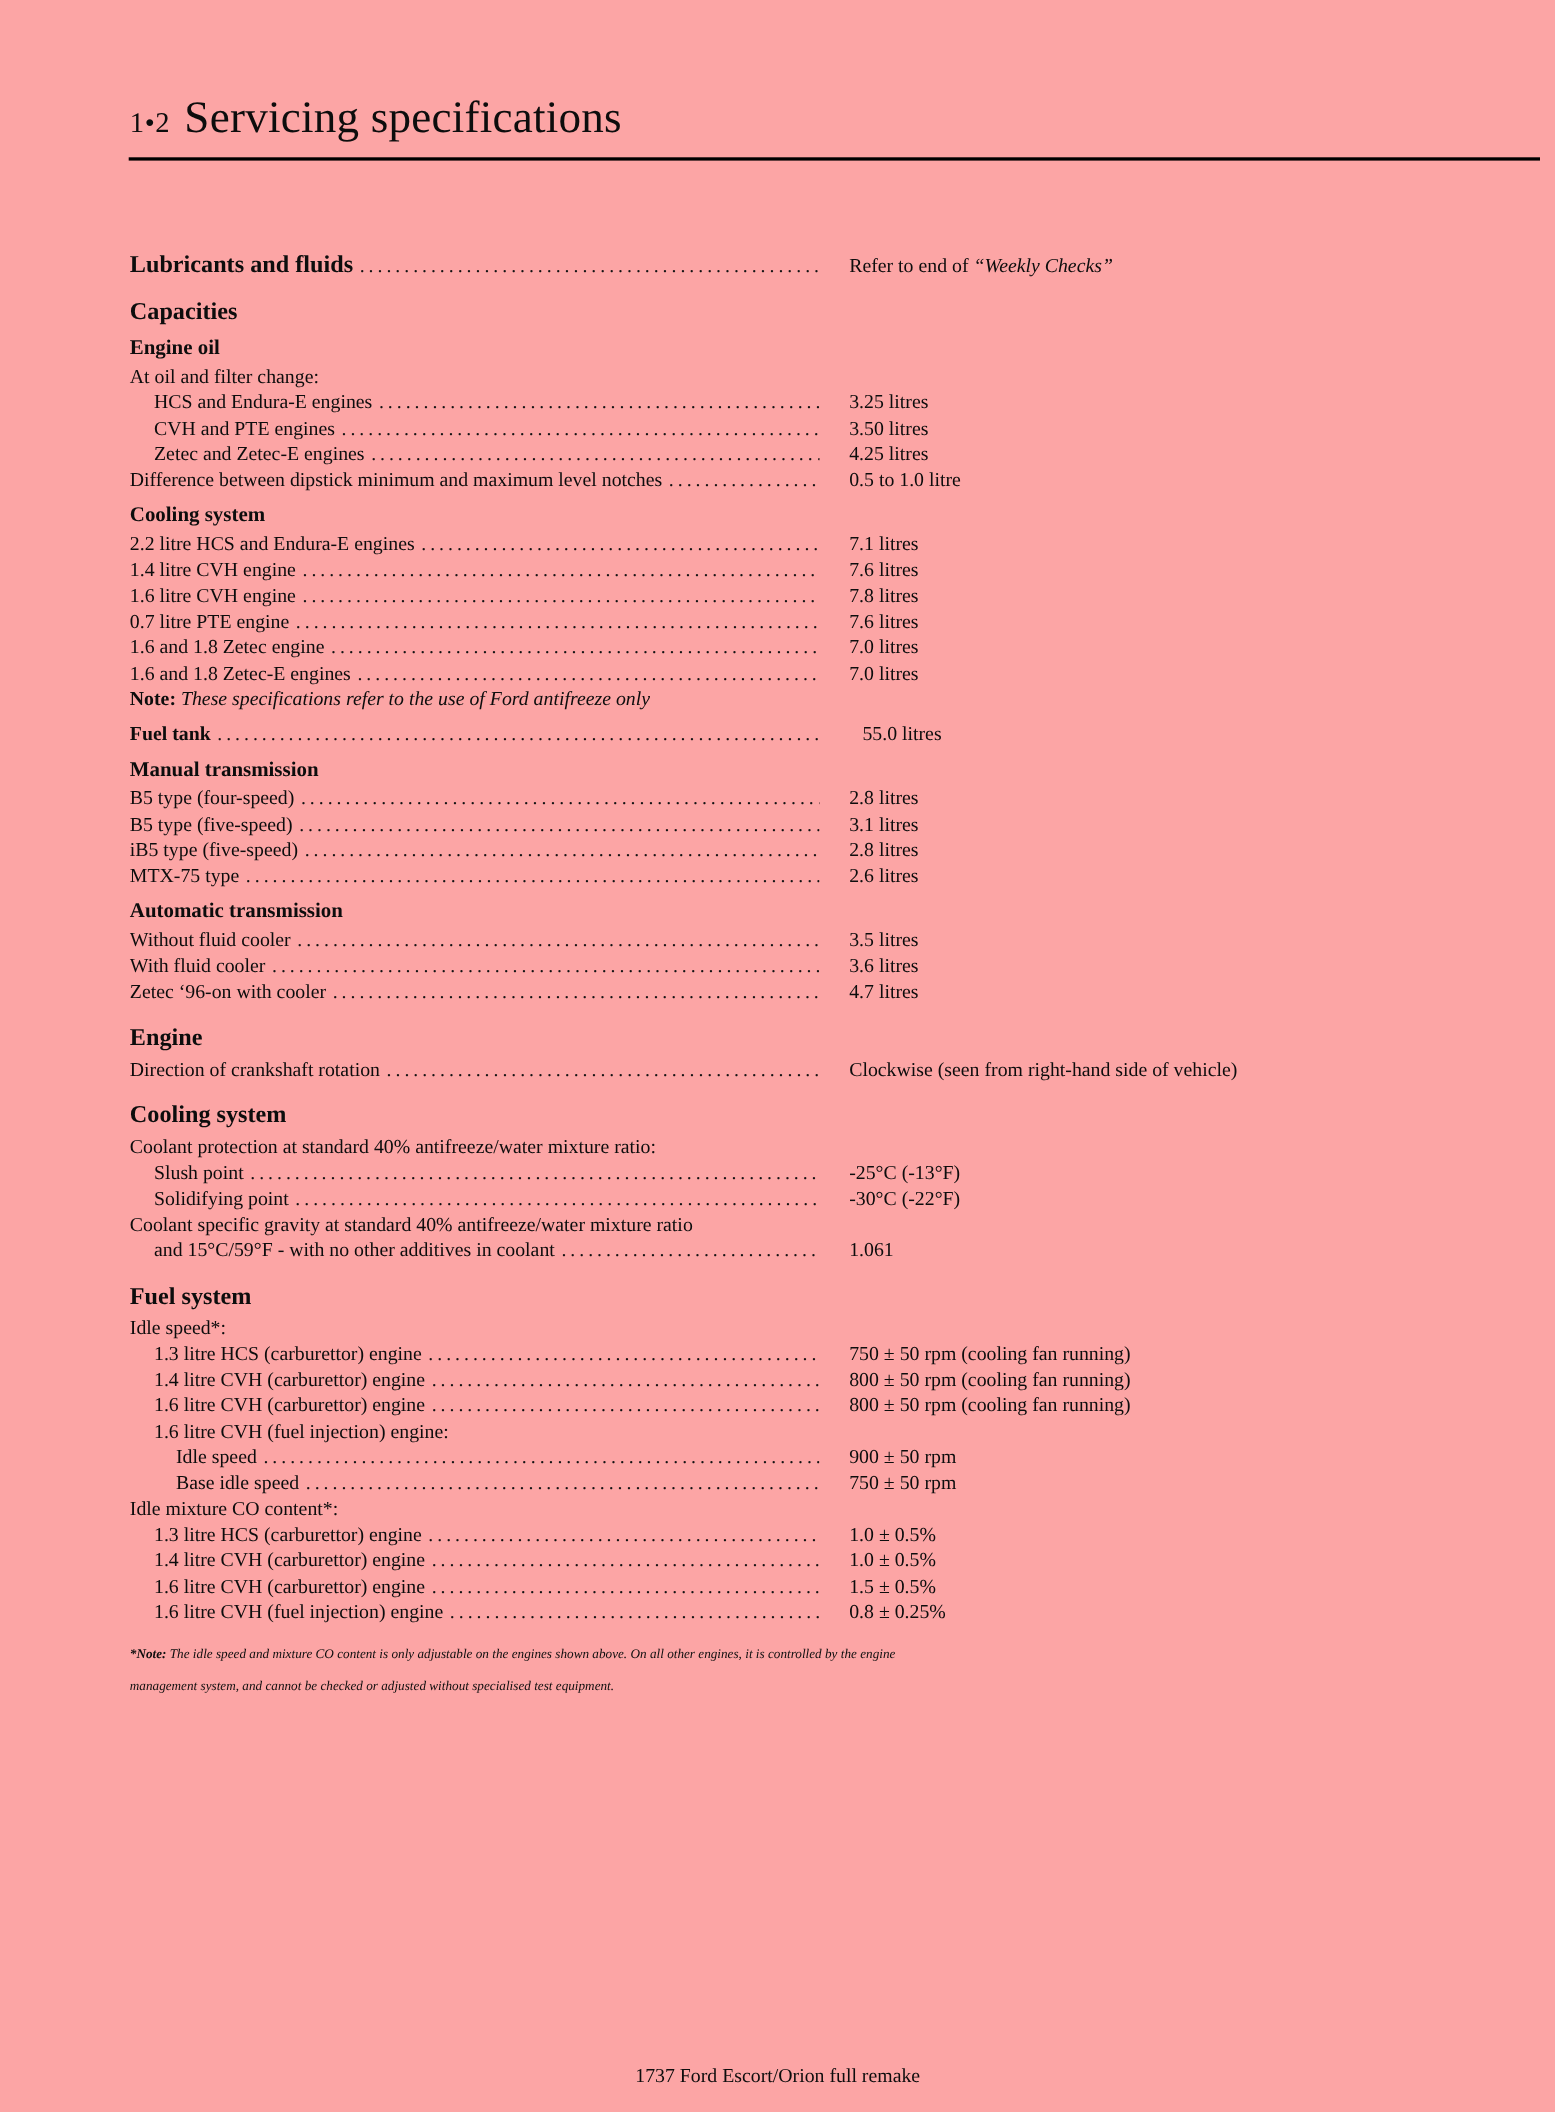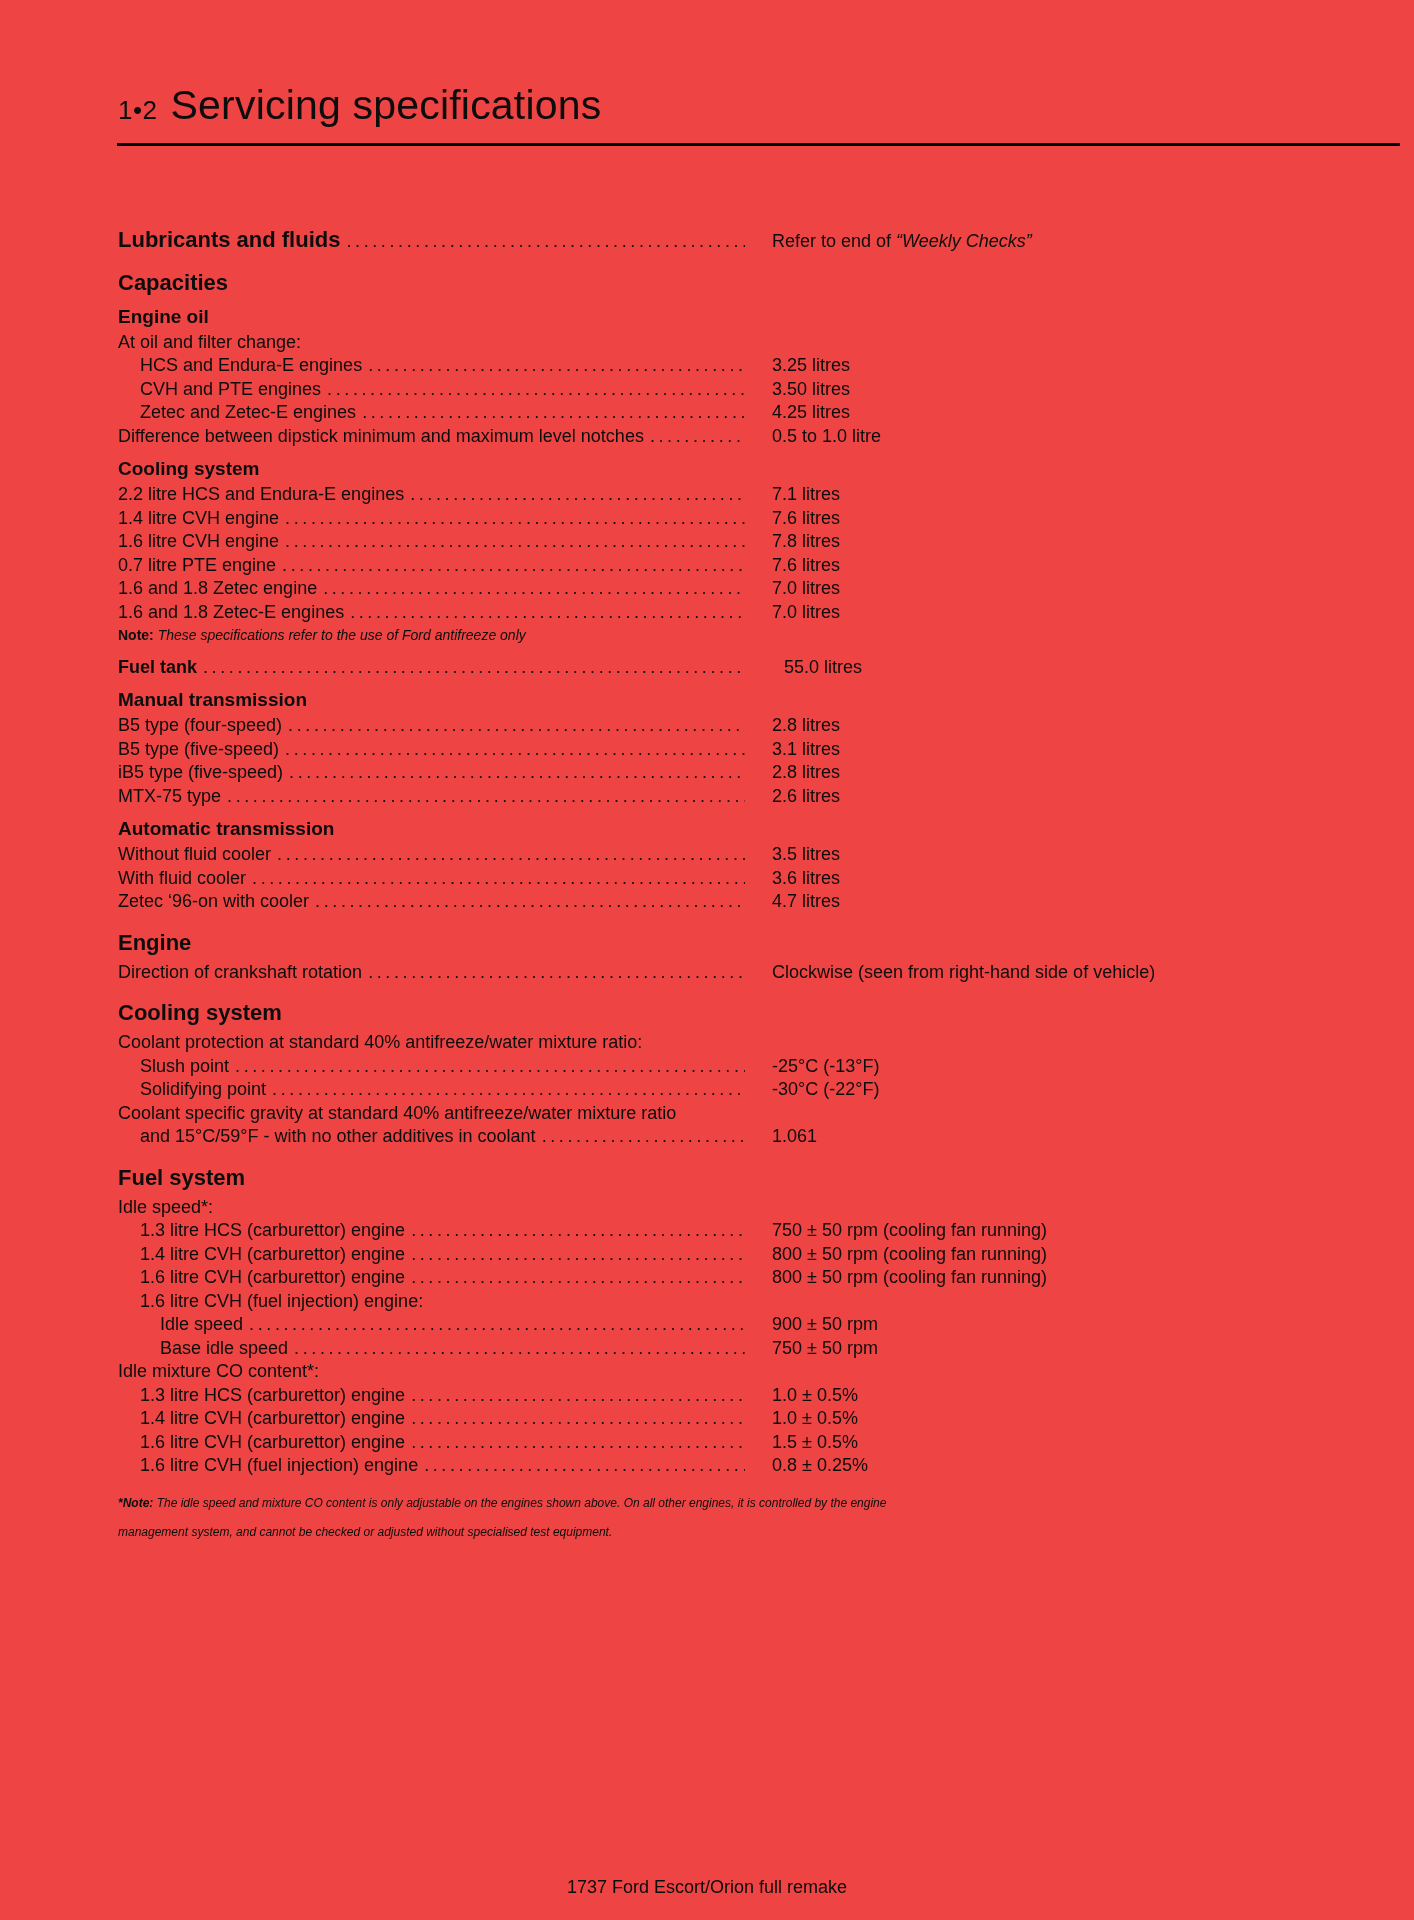--- a/index.html
+++ b/index.html
@@ -1,22 +1,22 @@
 <!DOCTYPE html>
 <html><head>
 <meta charset="utf-8">
 <style>
   html, body { margin: 0; padding: 0; background: #ffffff; }
   .page {
     position: relative;
     width: 1414px;
     height: 1920px;
-    background: #ef4444;
+    background: #fca5a5;
     color: #0d0d0d;
-    font-family: Liberation Sans, sans-serif;
+    font-family: Liberation Serif, serif;
     overflow: hidden;
   }
   .hdr {
     position: absolute;
     left: 118px;
     top: 82px;
     display: flex;
     align-items: baseline;
     gap: 13px;
     white-space: nowrap;
@@ -67,21 +67,21 @@
     white-space: nowrap;
     margin-left: 6px;
     letter-spacing: 3.6px;
     color: #111;
   }
   .dots::after {
     content: "..............................................................................................................";
   }
   .val { flex: 1 1 auto; white-space: pre-wrap; }
   .lead .lbl { font-size: 22px; font-weight: 700; }
-  .note { font-size: 14px; line-height: 23.5px; }
+  .note { font-size: 18px; line-height: 23.5px; }
   .note .b { font-style: normal; }
   .note .it { font-style: italic; }
   .footnote {
     margin-top: 11px;
     font-size: 12px;
     font-style: italic;
     line-height: 29px;
   }
   .footnote .b { font-weight: 700; font-style: italic; }
   .footer {

